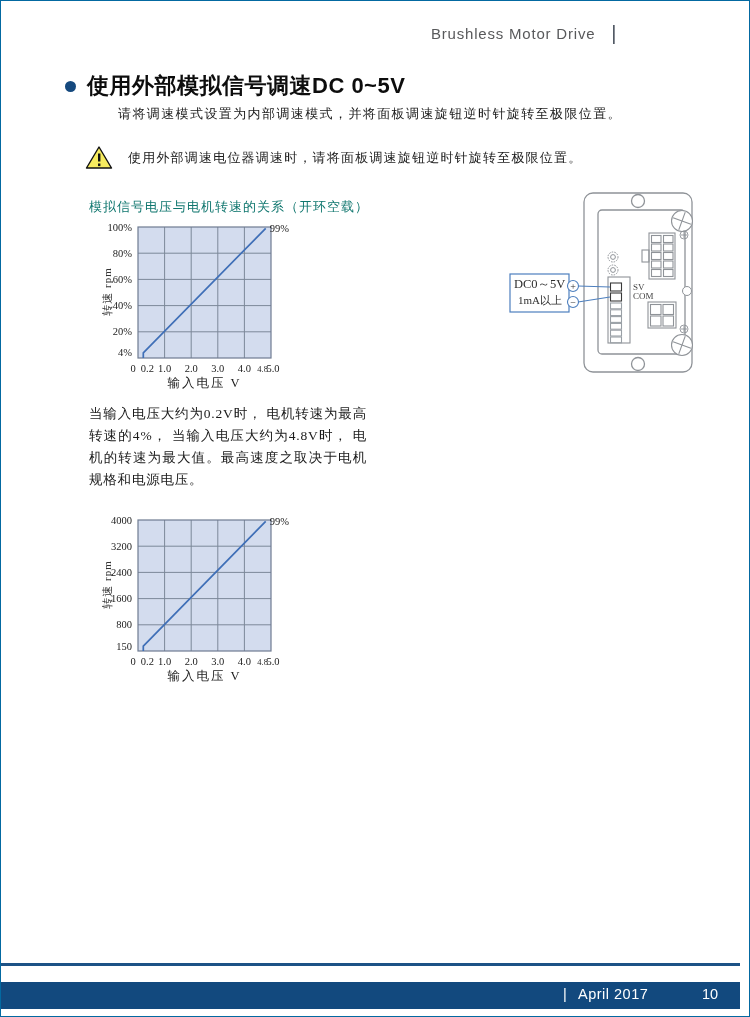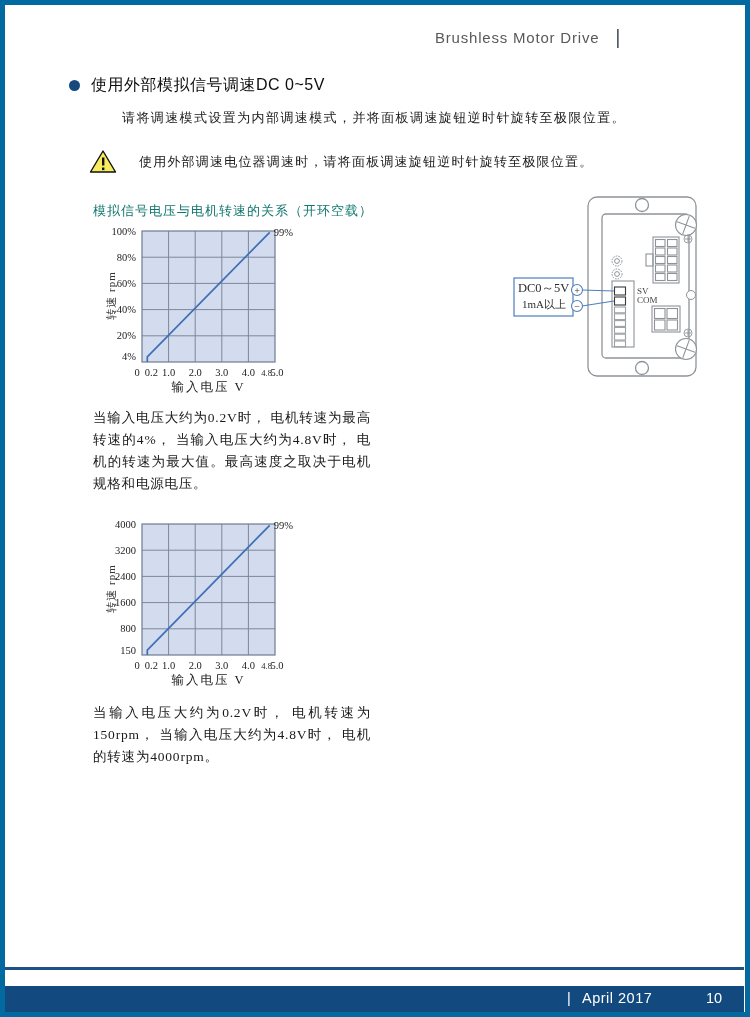--- a/index.html
+++ b/index.html
@@ -1,35 +1,35 @@
 <!DOCTYPE html>
 <html><head>
 <meta charset="utf-8">
 <style>
   html,body{margin:0;padding:0;background:#ffffff;}
   .page{position:relative;width:750px;height:1017px;background:#fff;overflow:hidden;
         font-family:"Liberation Serif","DejaVu Serif",serif;color:#1a1a1a;
-        border:5px solid #0369a1;box-sizing:border-box;}
+        border:1px solid #0369a1;box-sizing:border-box;}
 
   
   .header{position:absolute;top:21px;left:430px;display:flex;align-items:center;
           font-family:"Liberation Sans","DejaVu Sans",sans-serif;font-size:15px;
           color:#58595b;letter-spacing:0.8px;}
   .header-divider{margin-left:16px;font-size:20px;font-weight:300;color:#4d5560;}
 
   
   .section-heading{position:absolute;top:70px;left:64px;display:flex;align-items:center;gap:11px;}
   .bullet{width:11px;height:11px;border-radius:50%;background:#15497e;flex:0 0 auto;}
-  .heading-text{font-family:"Liberation Sans","DejaVu Sans",sans-serif;font-weight:normal;
-                font-size:16px;color:#0d0d0d;letter-spacing:0.5px;}
+  .heading-text{font-family:"Liberation Sans","DejaVu Sans",sans-serif;font-weight:bold;
+                font-size:22px;color:#0d0d0d;letter-spacing:0.5px;}
 
   .intro{position:absolute;top:104px;left:97px;font-size:13px;letter-spacing:1.4px;margin-left:20px;}
 
   
-  .warning{position:absolute;top:144px;left:84px;display:flex;align-items:center;gap:22px;}
+  .warning{position:absolute;top:144px;left:84px;display:flex;align-items:center;gap:15px;}
   .warning-text{font-size:13px;letter-spacing:1.2px;}
 
   
   .chart{position:absolute;left:88px;width:310px;height:200px;}
   .chart-title{font-size:13px;letter-spacing:1px;color:#0f766e;}
   .chart-plot{position:absolute;left:7px;top:23px;}
   .chart-plot text{font-family:"Liberation Serif","DejaVu Serif",serif;fill:#222;}
   .chart-ylabel{position:absolute;left:-24px;top:86px;width:84px;text-align:center;
                 transform:rotate(-90deg);font-size:11px;color:#333;letter-spacing:1px;}
   .chart-xlabel{position:absolute;left:49px;top:177px;width:133px;text-align:center;
@@ -144,21 +144,20 @@
         <text x="36" y="35.699999999999996" text-anchor="end" font-size="10.5">3200</text>
         <text x="36" y="61.900000000000006" text-anchor="end" font-size="10.5">2400</text>
         <text x="36" y="88.1" text-anchor="end" font-size="10.5">1600</text>
         <text x="36" y="114.30000000000001" text-anchor="end" font-size="10.5">800</text>
         <text x="36" y="135.5875" text-anchor="end" font-size="10.5">150</text>
         <text x="173.68" y="10.810000000000002" font-size="10.5">99%</text>
       </svg>
     <div class="chart-xlabel">输入电压  V</div>
   </div>
 
-  <div class="desc" id="desc-closedloop">当输入电压大约为0.2V时， 电机转速为150rpm， 当输入电压大约为4.8V时， 电机的转速为4000rpm。</div>
 
   <svg class="device-svg" width="200" height="205" viewBox="0 0 200 205">
 
     <g stroke="#8f9398" fill="none" stroke-width="1.3">
       <rect x="83" y="10" width="108" height="179" rx="9"></rect>
       <circle cx="137" cy="18" r="6.5"></circle>
       <circle cx="137" cy="181" r="6.5"></circle>
       <rect x="97" y="27" width="87" height="144" rx="4"></rect>
     </g>
     <circle cx="186" cy="108" r="4.5" fill="#fff" stroke="#8f9398"></circle>

